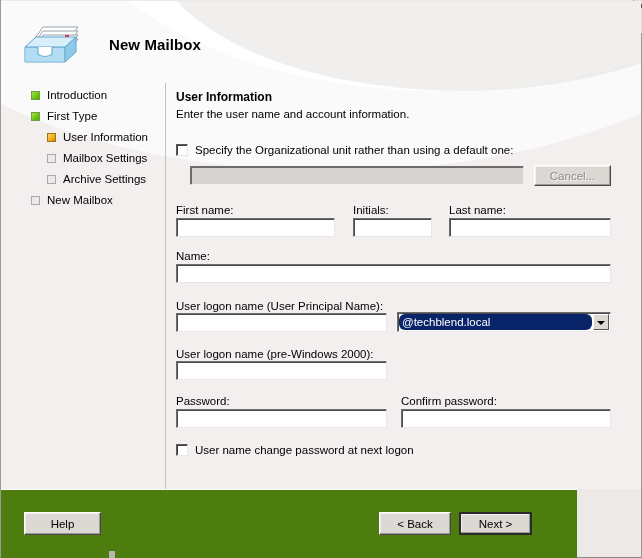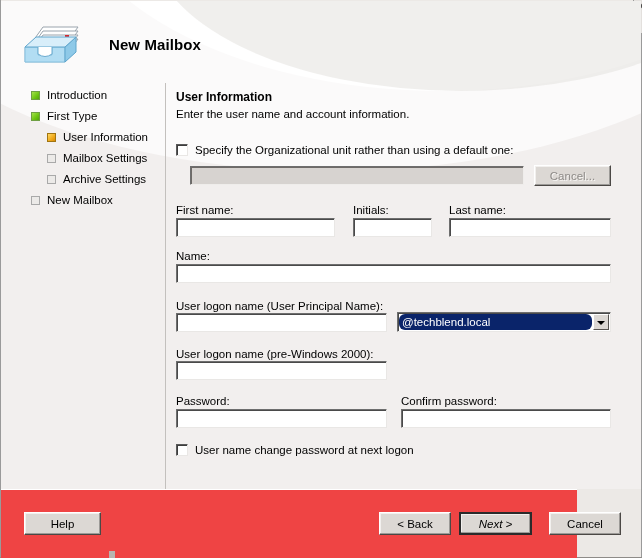--- a/index.html
+++ b/index.html
@@ -306,21 +306,21 @@
     border-top: 4px solid #000;
   }
 
   
   .panel-bottom {
     position: absolute;
     left: 1px;
     top: 489px;
     width: 576px;
     height: 68px;
-    background: #ef4444;
+    background: #4d7c0f;
     border-top: 1px solid #ffffff;
   }
   .bottom-notch {
     position: absolute;
     left: 108px;
     bottom: 0;
     width: 6px;
     height: 7px;
     background: #b8b4b0;
   }
@@ -446,18 +446,17 @@
       <div class="cbwrap" style="left:175px; top:442px;">
         <span class="cbbox"></span><span>User name change password at next logon</span>
       </div>
 
     </div>
   </div>
 
   <div class="panel-bottom">
     <button class="btn" style="left:23px; top:22px; width:77px; height:23px;">Help</button>
     <button class="btn" style="left:378px; top:22px; width:72px; height:23px;">&lt; Back</button>
-    <button class="btn default-btn" style="left:458px; top:22px; width:73px; height:23px;font-style:italic;">Next &gt;</button>
-    <button class="btn" style="left:548px; top:22px; width:72px; height:23px;">Cancel</button>
+    <button class="btn default-btn" style="left:458px; top:22px; width:73px; height:23px;">Next &gt;</button>
     <div class="bottom-notch"></div>
   </div>
 
 </div>
 
 </body></html>

